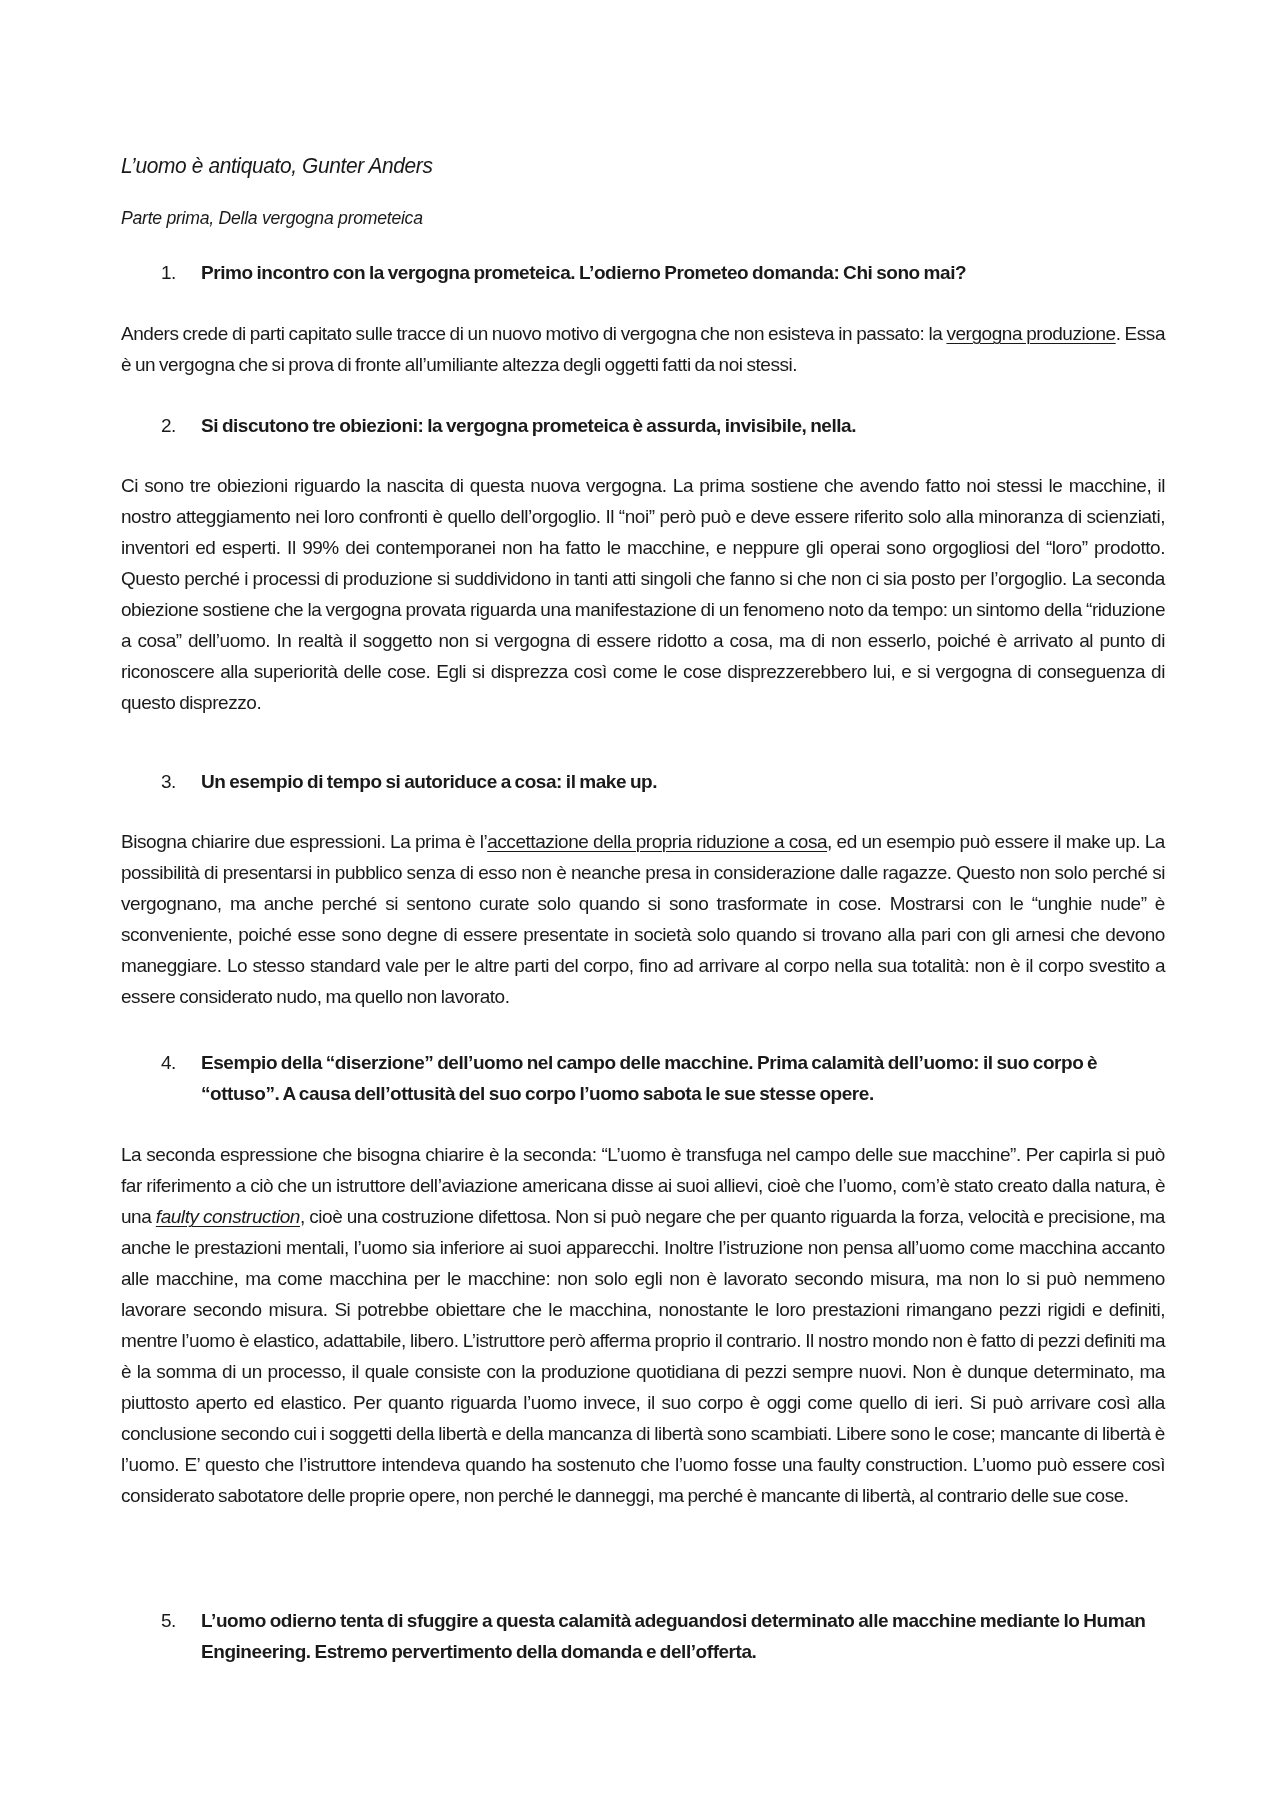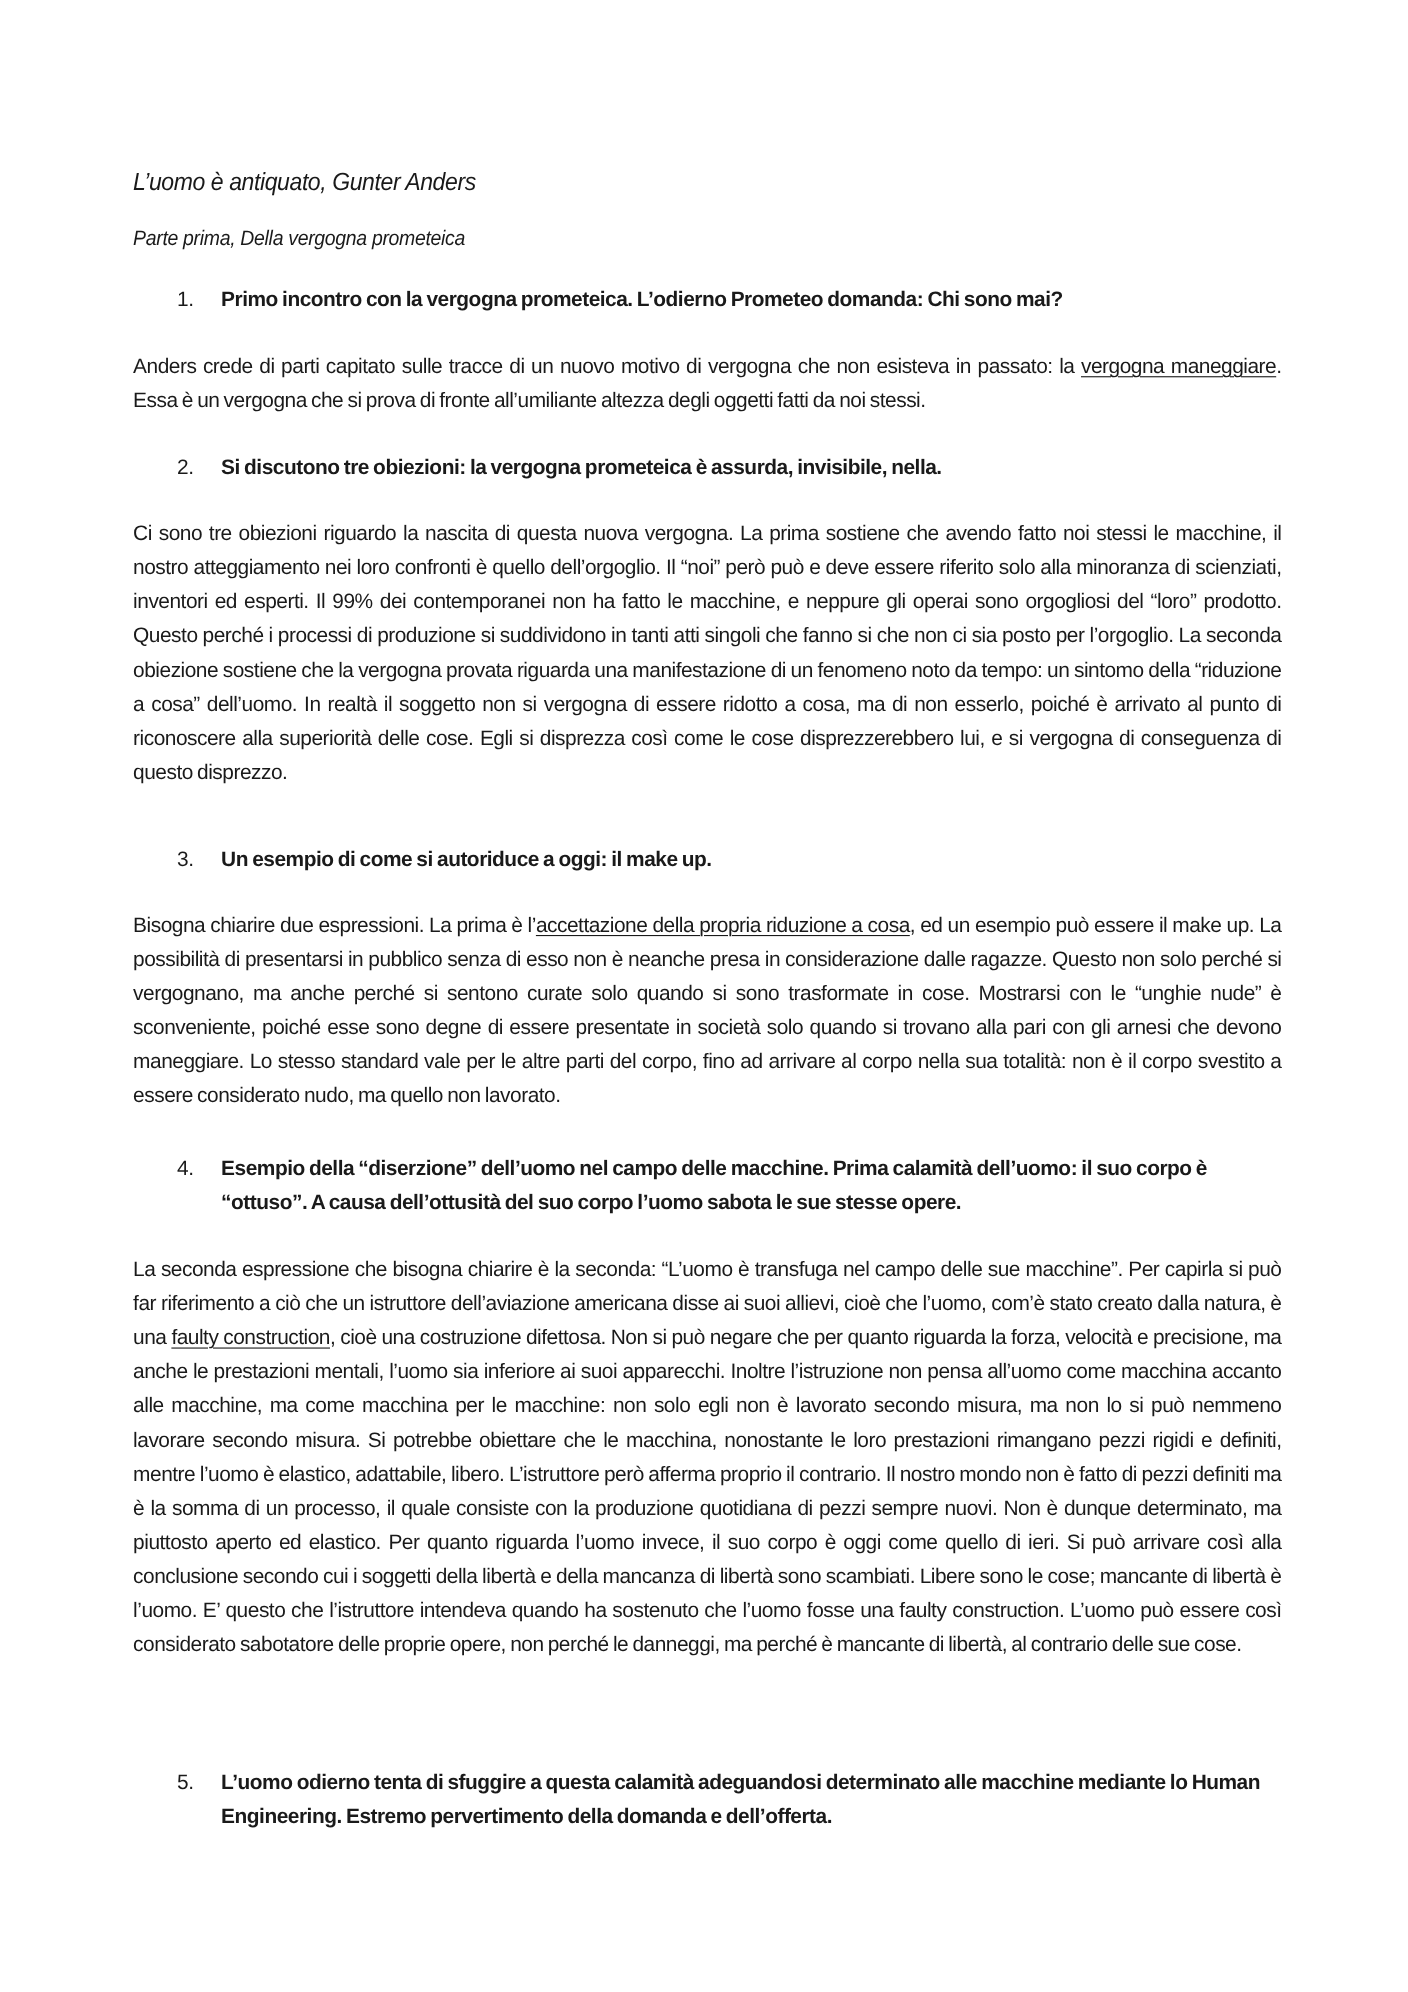--- a/index.html
+++ b/index.html
@@ -6,44 +6,44 @@
     body { width: 1280px; height: 1811px; position: relative; overflow: hidden;
       font-family: "Liberation Sans", "DejaVu Sans", sans-serif; color: #1a1a1a; }
     .page { position: absolute; left: 121px; top: 0; width: 1044px; }
     .title { position: absolute; top: 153px; left: 0; font-style: italic; font-size: 22.5px; letter-spacing: -0.4px; transform: scaleX(0.93); transform-origin: left; }
     .subtitle { position: absolute; top: 207px; left: 0; font-style: italic; font-size: 19px; letter-spacing: -0.3px; transform: scaleX(0.93); transform-origin: left; }
     .heading { position: absolute; left: 40px; width: 1004px; font-size: 19px; line-height: 31px; letter-spacing: -0.45px; word-spacing: -1px; }
     .heading .num { position: absolute; left: 0; width: 40px; }
     .heading .htext { display: block; padding-left: 40px; font-weight: bold; }
     .para { position: absolute; left: 0; width: 1044px; font-size: 19px; line-height: 31px; text-align: justify; letter-spacing: -0.45px; word-spacing: -1px; }
     u { text-decoration: underline; text-decoration-thickness: 1px; text-underline-offset: 3px; }
-    .ital { }
+    .ital { font-style: italic; }
   </style>
 </head>
 <body>
 
 <div class="page">
   <div class="title">L’uomo è antiquato, Gunter Anders</div>
   <div class="subtitle">Parte prima, Della vergogna prometeica</div>
 
   <div class="heading" style="top:257px;">
     <span class="num">1.</span>
     <span class="htext">Primo incontro con la vergogna prometeica. L’odierno Prometeo domanda: Chi sono mai?</span>
   </div>
-  <div class="para" style="top:318px;"><span>Anders crede di parti capitato sulle tracce di un nuovo motivo di vergogna che non esisteva in passato: la </span><u>vergogna maneggiare</u><span>. Essa è un vergogna che si prova di fronte all’umiliante altezza degli oggetti fatti da noi stessi.</span></div>
+  <div class="para" style="top:318px;"><span>Anders crede di parti capitato sulle tracce di un nuovo motivo di vergogna che non esisteva in passato: la </span><u>vergogna produzione</u><span>. Essa è un vergogna che si prova di fronte all’umiliante altezza degli oggetti fatti da noi stessi.</span></div>
 
   <div class="heading" style="top:410px;">
     <span class="num">2.</span>
     <span class="htext">Si discutono tre obiezioni: la vergogna prometeica è assurda, invisibile, nella.</span>
   </div>
   <div class="para" style="top:470px;">Ci sono tre obiezioni riguardo la nascita di questa nuova vergogna. La prima sostiene che avendo fatto noi stessi le macchine, il nostro atteggiamento nei loro confronti è quello dell’orgoglio. Il “noi” però può e deve essere riferito solo alla minoranza di scienziati, inventori ed esperti. Il 99% dei contemporanei non ha fatto le macchine, e neppure gli operai sono orgogliosi del “loro” prodotto. Questo perché i processi di produzione si suddividono in tanti atti singoli che fanno si che non ci sia posto per l’orgoglio. La seconda obiezione sostiene che la vergogna provata riguarda una manifestazione di un fenomeno noto da tempo:  un sintomo della “riduzione a cosa” dell’uomo. In realtà il soggetto non si vergogna di essere ridotto a cosa, ma di non esserlo, poiché è arrivato al punto di riconoscere alla superiorità delle cose. Egli si disprezza così come le cose disprezzerebbero lui, e si vergogna di conseguenza di questo disprezzo.</div>
 
   <div class="heading" style="top:766px;">
     <span class="num">3.</span>
-    <span class="htext">Un esempio di come si autoriduce a oggi: il make up.</span>
+    <span class="htext">Un esempio di tempo si autoriduce a cosa: il make up.</span>
   </div>
   <div class="para" style="top:826px;"><span>Bisogna chiarire due espressioni. La prima è l’</span><u>accettazione della propria riduzione a cosa</u><span>, ed un esempio può essere il make up. La possibilità di presentarsi in pubblico senza di esso non è neanche presa in considerazione dalle ragazze. Questo non solo perché si vergognano, ma anche perché si sentono curate solo quando si sono trasformate in cose. Mostrarsi con le “unghie nude” è sconveniente, poiché esse sono degne di essere presentate in società solo quando si trovano alla pari con gli arnesi che devono maneggiare. Lo stesso standard vale per le altre parti del corpo, fino ad arrivare al corpo nella sua totalità: non è il corpo svestito a essere considerato nudo, ma quello non lavorato.</span></div>
 
   <div class="heading" style="top:1047px;">
     <span class="num">4.</span>
     <span class="htext">Esempio della “diserzione” dell’uomo nel campo delle macchine. Prima calamità dell’uomo: il suo corpo è “ottuso”. A causa dell’ottusità  del suo corpo l’uomo sabota le sue  stesse opere.</span>
   </div>
   <div class="para" style="top:1139px;"><span>La seconda espressione che bisogna chiarire è la seconda: “L’uomo è transfuga nel campo delle sue macchine”. Per capirla si può far riferimento a ciò  che un istruttore dell’aviazione americana disse ai suoi allievi, cioè che l’uomo, com’è stato creato dalla natura, è una </span><u class="ital">faulty construction</u><span>, cioè una costruzione difettosa. Non si può negare che per quanto riguarda la forza, velocità e precisione, ma anche le prestazioni mentali, l’uomo sia inferiore ai suoi apparecchi. Inoltre l’istruzione non pensa all’uomo come macchina accanto alle macchine, ma come macchina per le macchine: non solo egli non è lavorato secondo misura, ma non lo si può nemmeno lavorare secondo misura. Si potrebbe obiettare che le macchina, nonostante le loro prestazioni rimangano pezzi rigidi e definiti, mentre l’uomo è elastico, adattabile, libero. L’istruttore però afferma proprio il contrario. Il nostro mondo non è fatto di pezzi definiti ma è la somma di un processo, il quale consiste con la produzione quotidiana di pezzi sempre nuovi. Non è dunque determinato, ma piuttosto aperto ed elastico. Per quanto riguarda l’uomo invece, il suo corpo è oggi come quello di ieri. Si può arrivare così  alla conclusione secondo cui i soggetti della  libertà e della mancanza di libertà sono scambiati. Libere sono le cose; mancante di libertà è l’uomo. E’ questo che l’istruttore intendeva quando ha sostenuto che l’uomo fosse una faulty construction.  L’uomo può essere così considerato sabotatore delle proprie opere, non perché  le danneggi, ma perché  è mancante di libertà, al contrario delle sue cose.</span></div>
 
   <div class="heading" style="top:1605px;">

